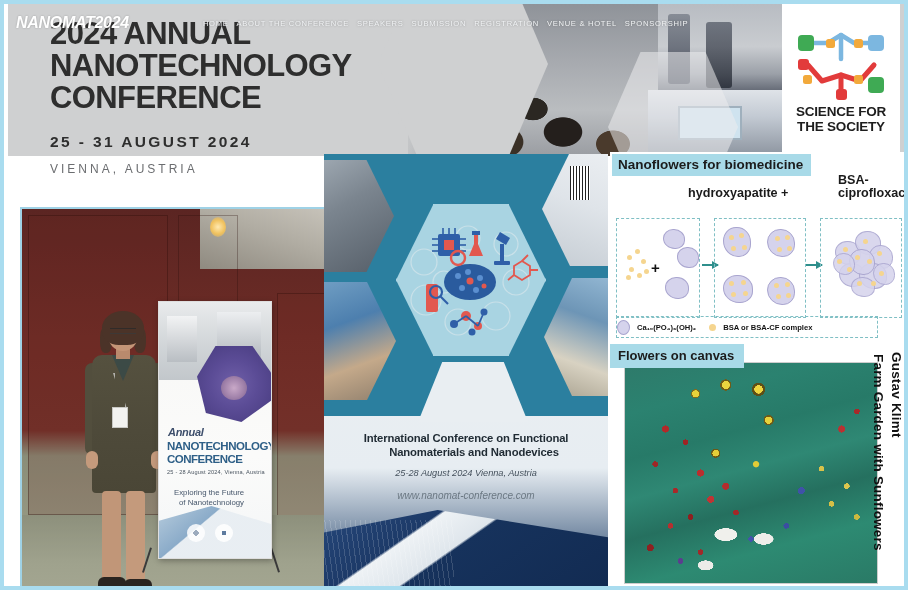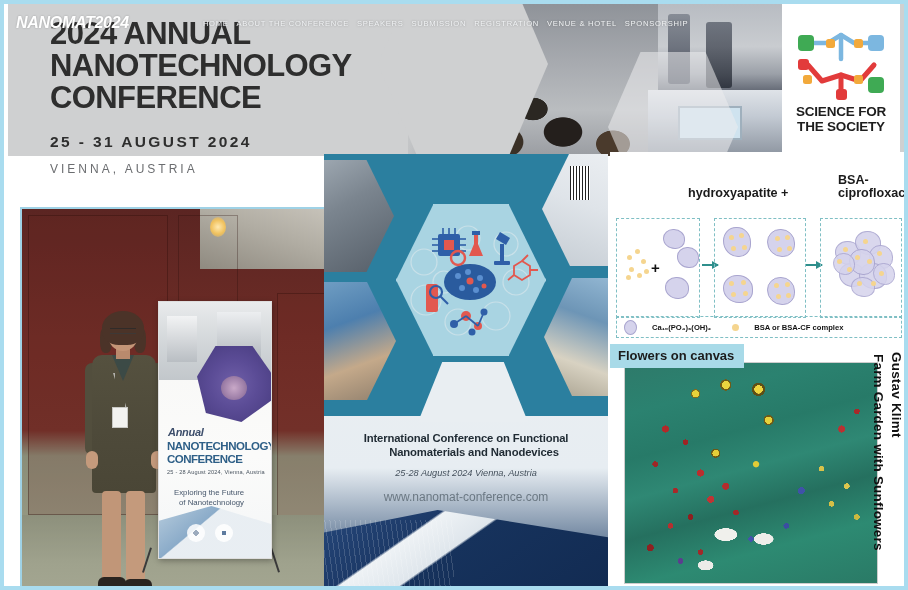--- a/index.html
+++ b/index.html
@@ -258,21 +258,21 @@
     background: repeating-linear-gradient(90deg,#222 0 1.4px, #fff 1.4px 3px); }
   #pm-white-hex { position:absolute; left:94px; top:208px; width:110px; height:60px;
     background:#e9eef2; clip-path: polygon(22% 0%, 78% 0%, 100% 100%, 0% 100%); }
   #pm-t1 { position:absolute; left:0; top:278px; width:284px; text-align:center;
     font-size:11.3px; font-weight:bold; color:#1f2a33; letter-spacing:-0.15px; }
   #pm-t2 { position:absolute; left:0; top:292px; width:284px; text-align:center;
     font-size:11.3px; font-weight:bold; color:#1f2a33; letter-spacing:-0.15px;padding-left:16px; }
   #pm-t3 { position:absolute; left:0; top:314px; width:284px; text-align:center;
     font-size:9.2px; font-style:italic; color:#44505c; }
   #pm-t4 { position:absolute; left:0; top:336px; width:284px; text-align:center;
-    font-size:12px; color:#6b7883; }
+    font-size:10px; font-style:italic; color:#6b7883; }
   #pm-bottom {
     position:absolute; left:0; bottom:0; width:284px; height:80px;
     background: linear-gradient(145deg,#25477a 0%, #1d3a68 30%, #eef2f5 31%, #dfe6ec 46%, #16325c 47%, #122b52 100%);
     clip-path: polygon(0 28%, 40% 0, 100% 34%, 100% 100%, 0 100%);
   }
   #pm-lines {
     position:absolute; left:0; bottom:0; width:130px; height:70px;
     background: repeating-linear-gradient(82deg, rgba(255,255,255,.22) 0 1px, transparent 1px 5px);
     opacity:.7;
   }
@@ -313,22 +313,22 @@
   .dot { position:absolute; width:5px; height:5px; border-radius:50%; background:#f5d58f; }
   .nf-arrow {
     position:absolute; top:46px; width:16px; height:2px; background:#2f8f8c;
   }
   .nf-arrow::after {
     content:""; position:absolute; right:-1px; top:-3px;
     border-left:7px solid #2f8f8c; border-top:4px solid transparent; border-bottom:4px solid transparent;
   }
   #nf-plus { position:absolute; left:34px; top:40px; font-size:15px; font-weight:bold; color:#111; }
   #nf-legend {
-    position:absolute; left:6px; top:164px; width:286px; height:22px;
-    border:1.4px dashed #7fbfc4; display:flex; align-items:center; gap:15px; padding-left:7px;
+    position:absolute; left:6px; top:164px; width:262px; height:22px;
+    border:1.4px dashed #7fbfc4; display:flex; align-items:center; gap:7px; 
   }
   #nf-lgblob { width:13px; height:15px; background:#d5d3ec; border:1px solid #a9a5cf; border-radius:50%; flex:none;}
   .nf-lgtext { font-size:7.6px; font-weight:bold; color:#131313; white-space:nowrap; }
   #nf-lgdot { width:7px; height:7px; border-radius:50%; background:#f5d58f; flex:none; margin-left:6px;}
 
   
   #kl-card {
     position:absolute; left:0; top:192px; width:298px; height:246px; background:#ffffff;
   }
   #kl-title {
@@ -566,20 +566,21 @@
     <div id="pm-t2">Nanomaterials and Nanodevices</div>
     <div id="pm-t3">25-28 August 2024   Vienna, Austria</div>
     <div id="pm-t4">www.nanomat-conference.com</div>
     <div id="pm-bottom"></div>
     <div id="pm-lines"></div>
   </div>
 
   <div id="right-col">
 
     <section id="nf-card">
+      <div id="nf-title">Nanoflowers for biomedicine</div>
       <div id="nf-lbl1">hydroxyapatite +</div>
       <div id="nf-lbl2">BSA-<br>ciprofloxacin</div>
 
       <div id="nf-diagram">
         <div class="nf-panel" id="nfp1">
           <div class="dot" style="left:10px;top:36px"></div>
           <div class="dot" style="left:18px;top:30px"></div>
           <div class="dot" style="left:24px;top:40px"></div>
           <div class="dot" style="left:12px;top:48px"></div>
           <div class="dot" style="left:20px;top:54px"></div>

